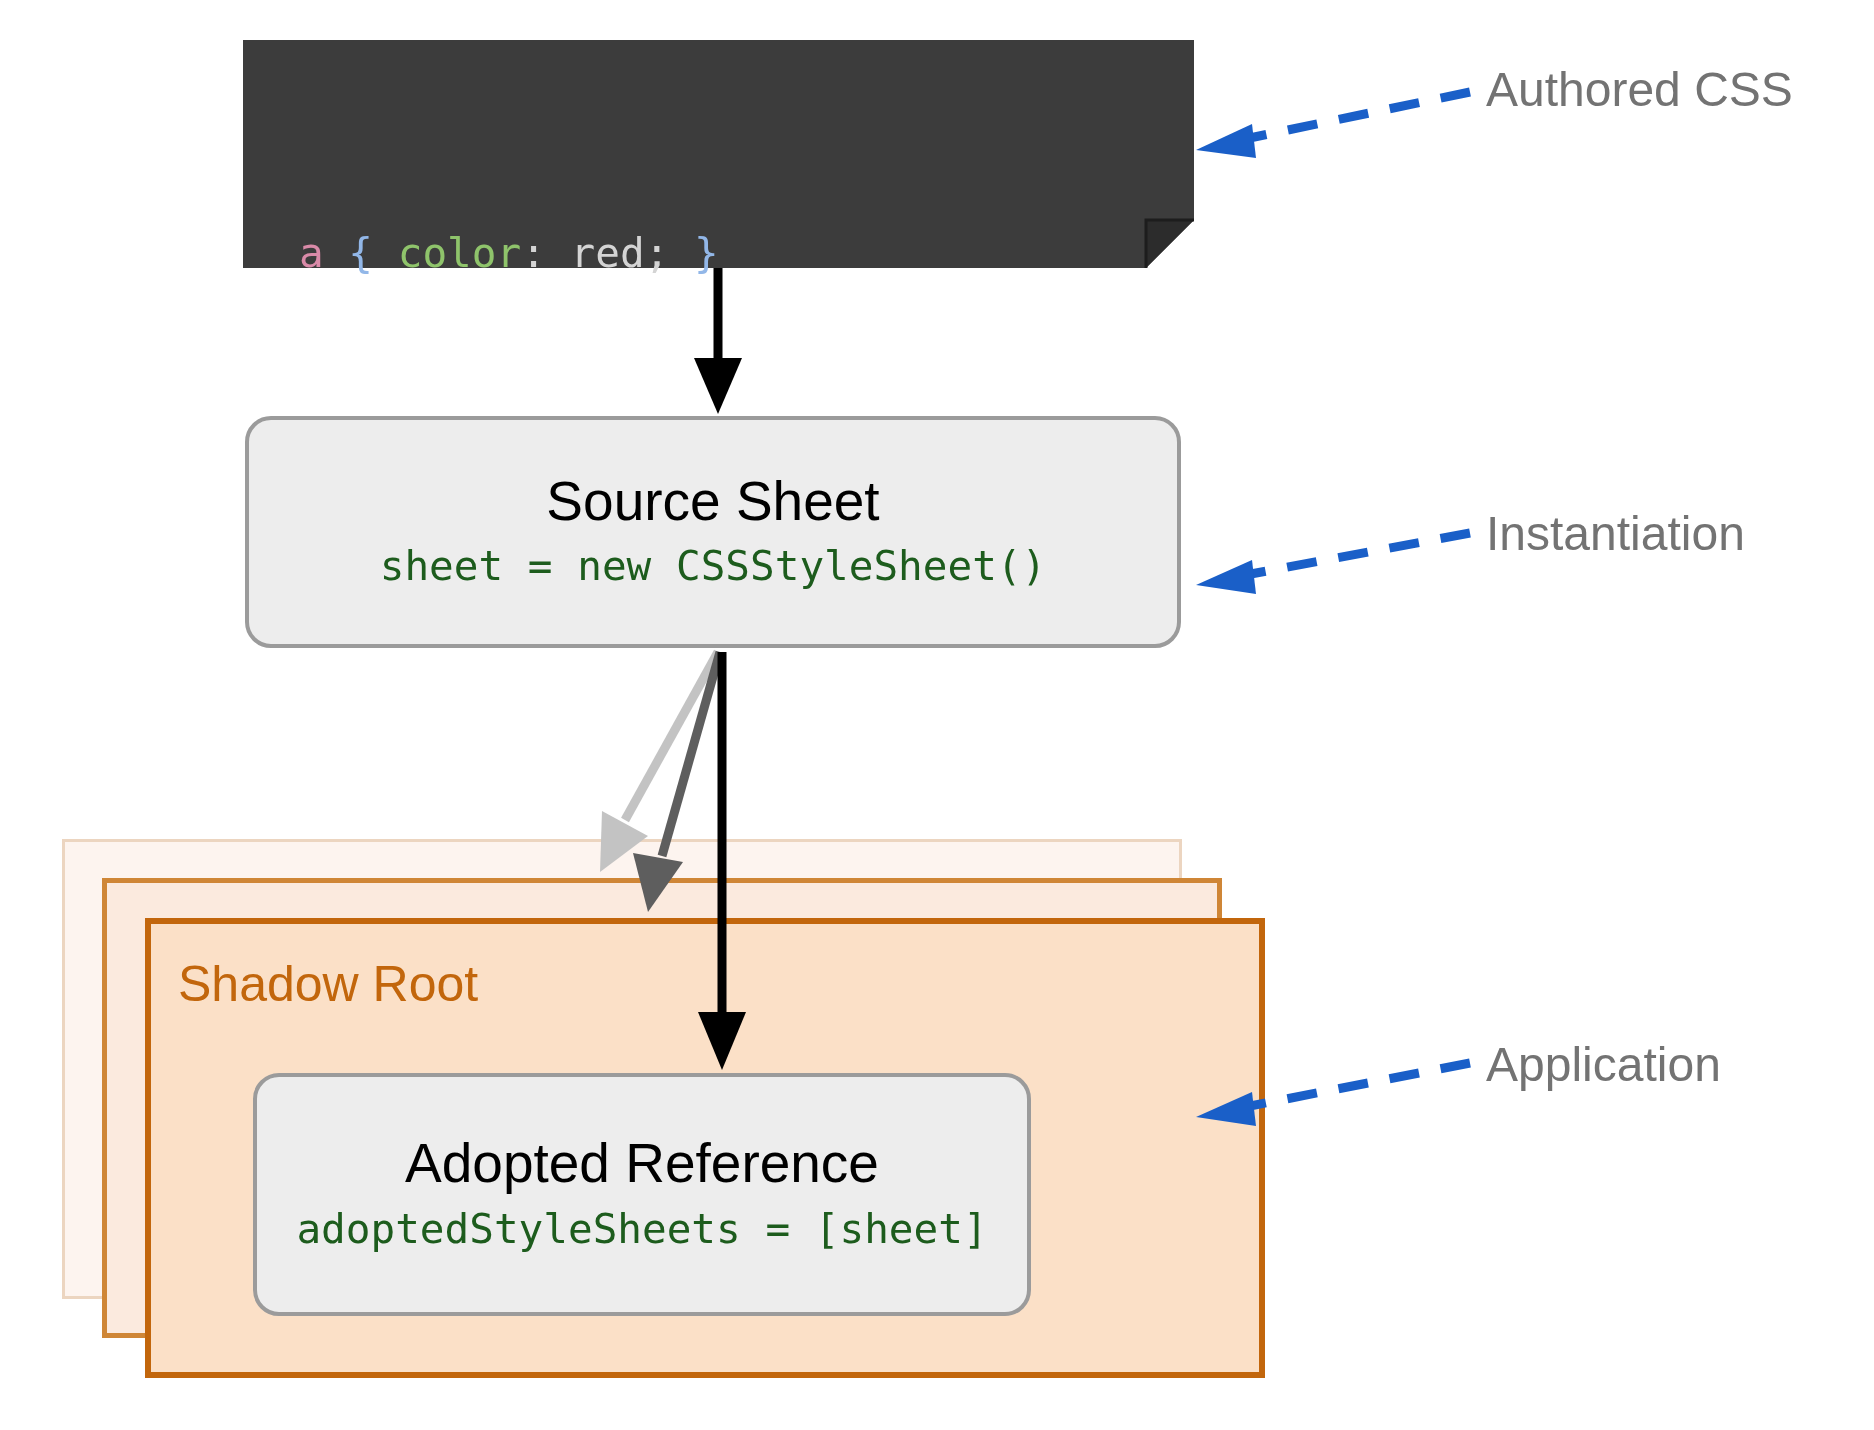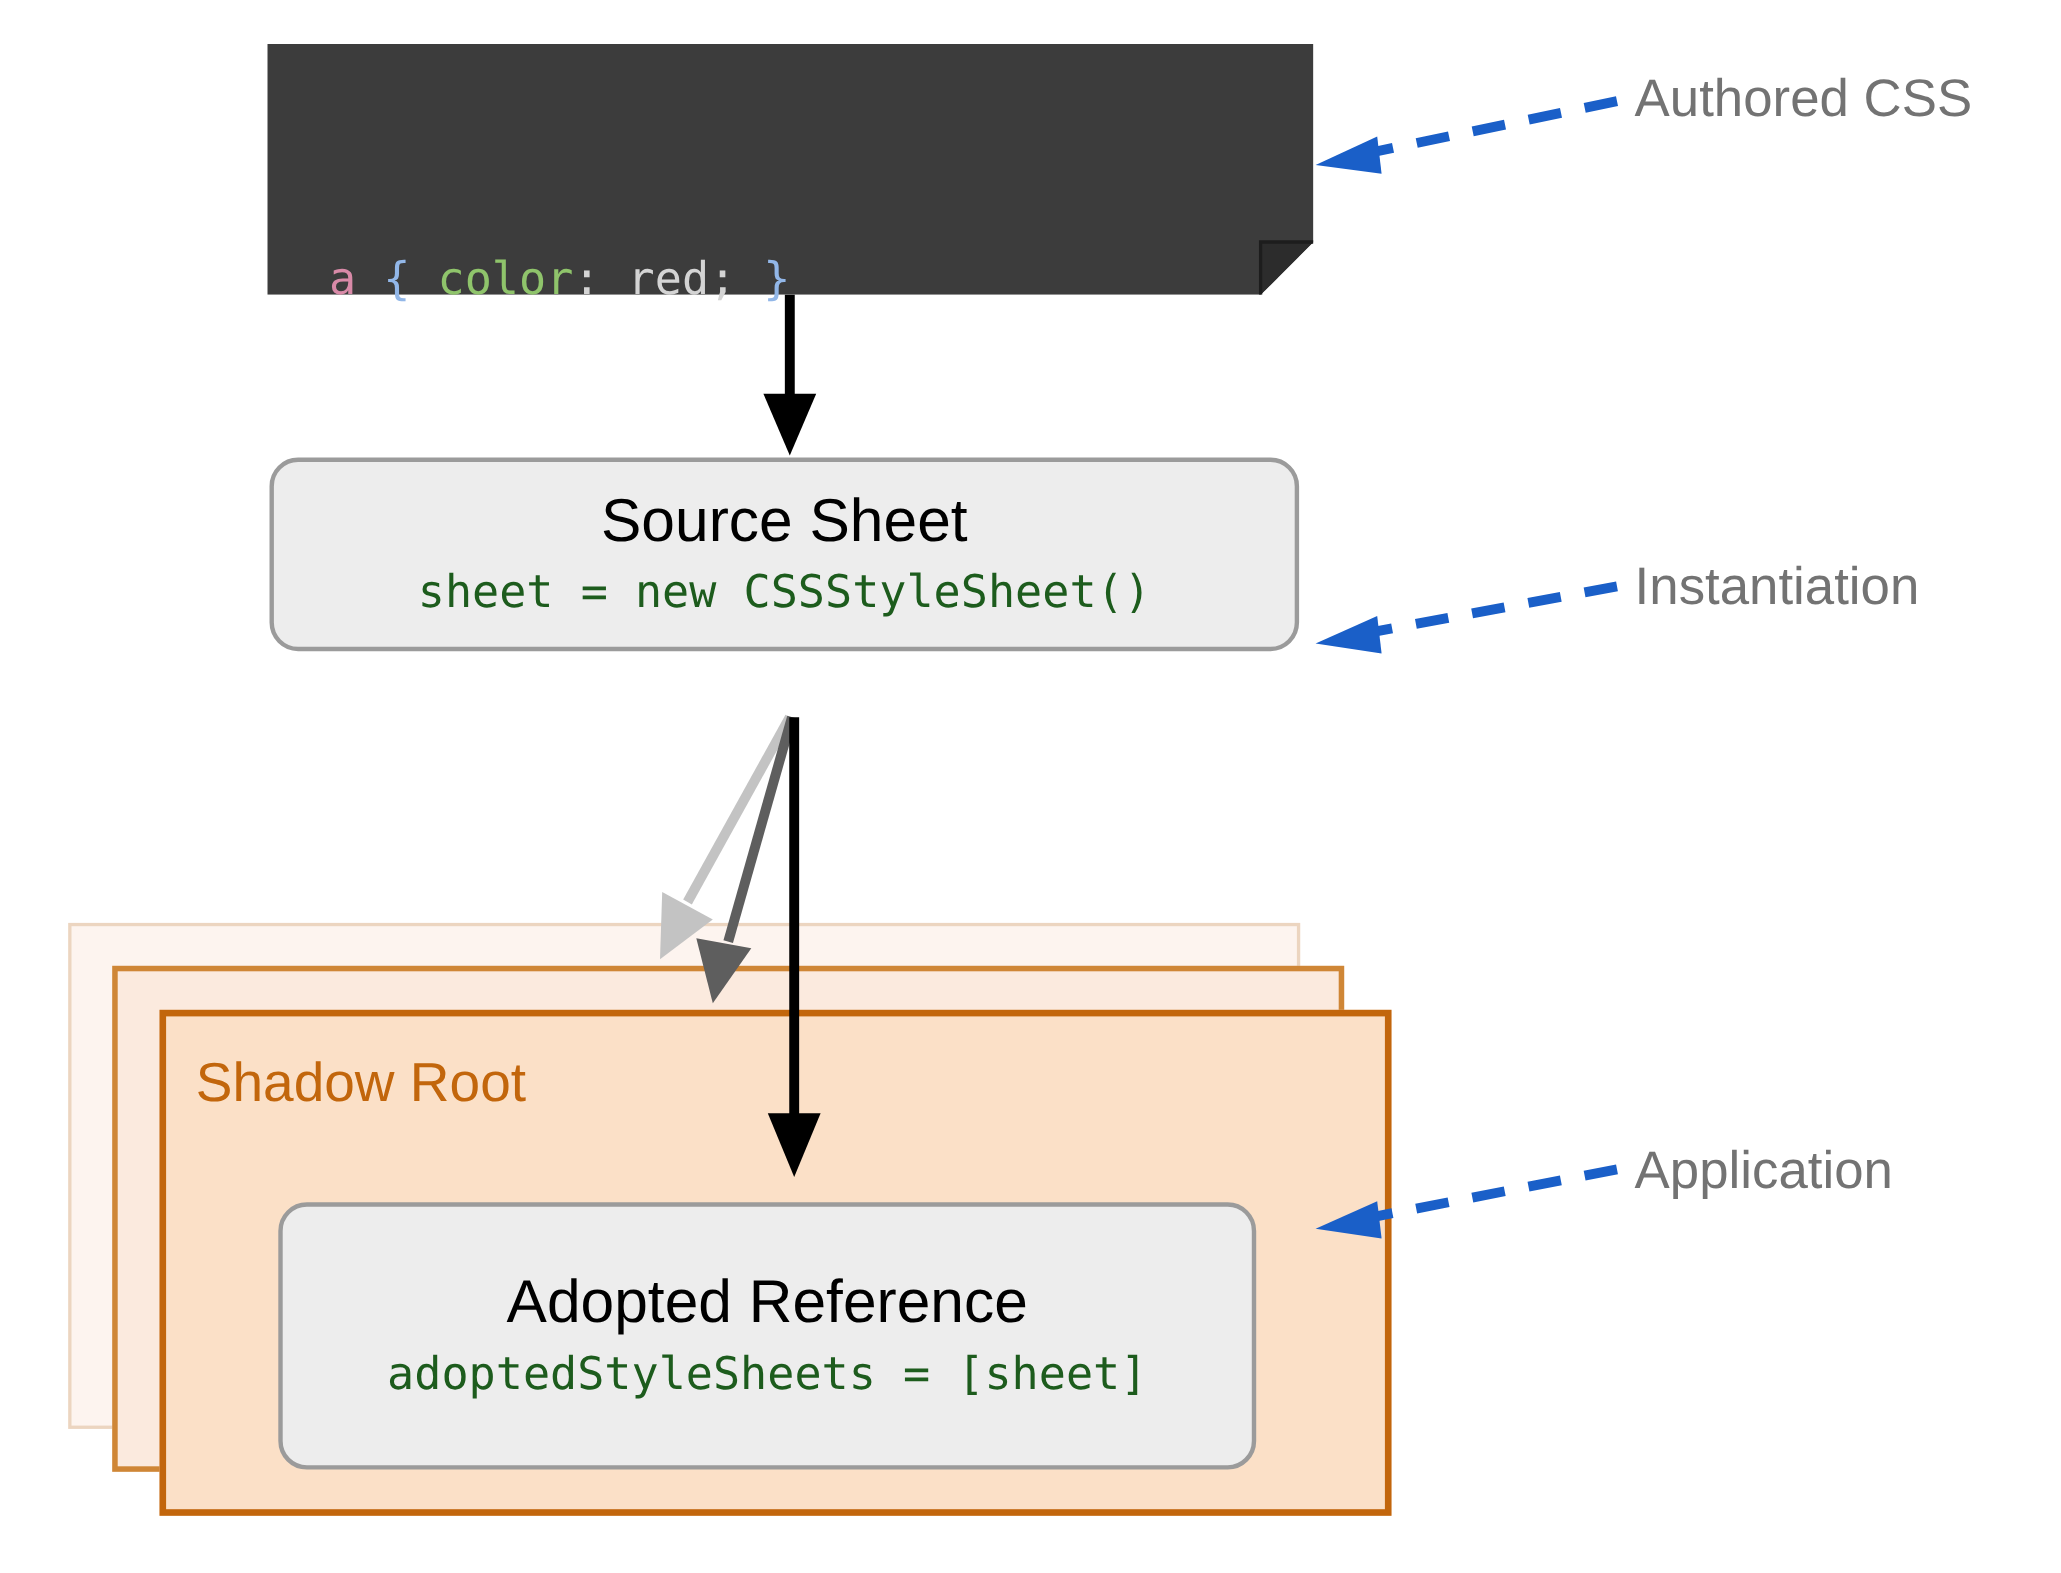--- a/index.html
+++ b/index.html
@@ -85,28 +85,27 @@
     line-height: 1.25;
     text-align: left;
     white-space: nowrap;
     margin-top: 10px;
   }
 
   #source-sheet-box {
     left: 245px;
     top: 416px;
     width: 936px;
-    height: 176px;
+    height: 232px;
   }
   #adopted-ref-box {
     left: 253px;
     top: 1073px;
-    width: 889px;
+    width: 778px;
     height: 243px;
-    margin-top: 20px;
   }
 
   
   .shadow-layer {
     position: absolute;
     box-sizing: border-box;
     z-index: 2;
   }
   #shadow-layer-back {
     left: 62px;

